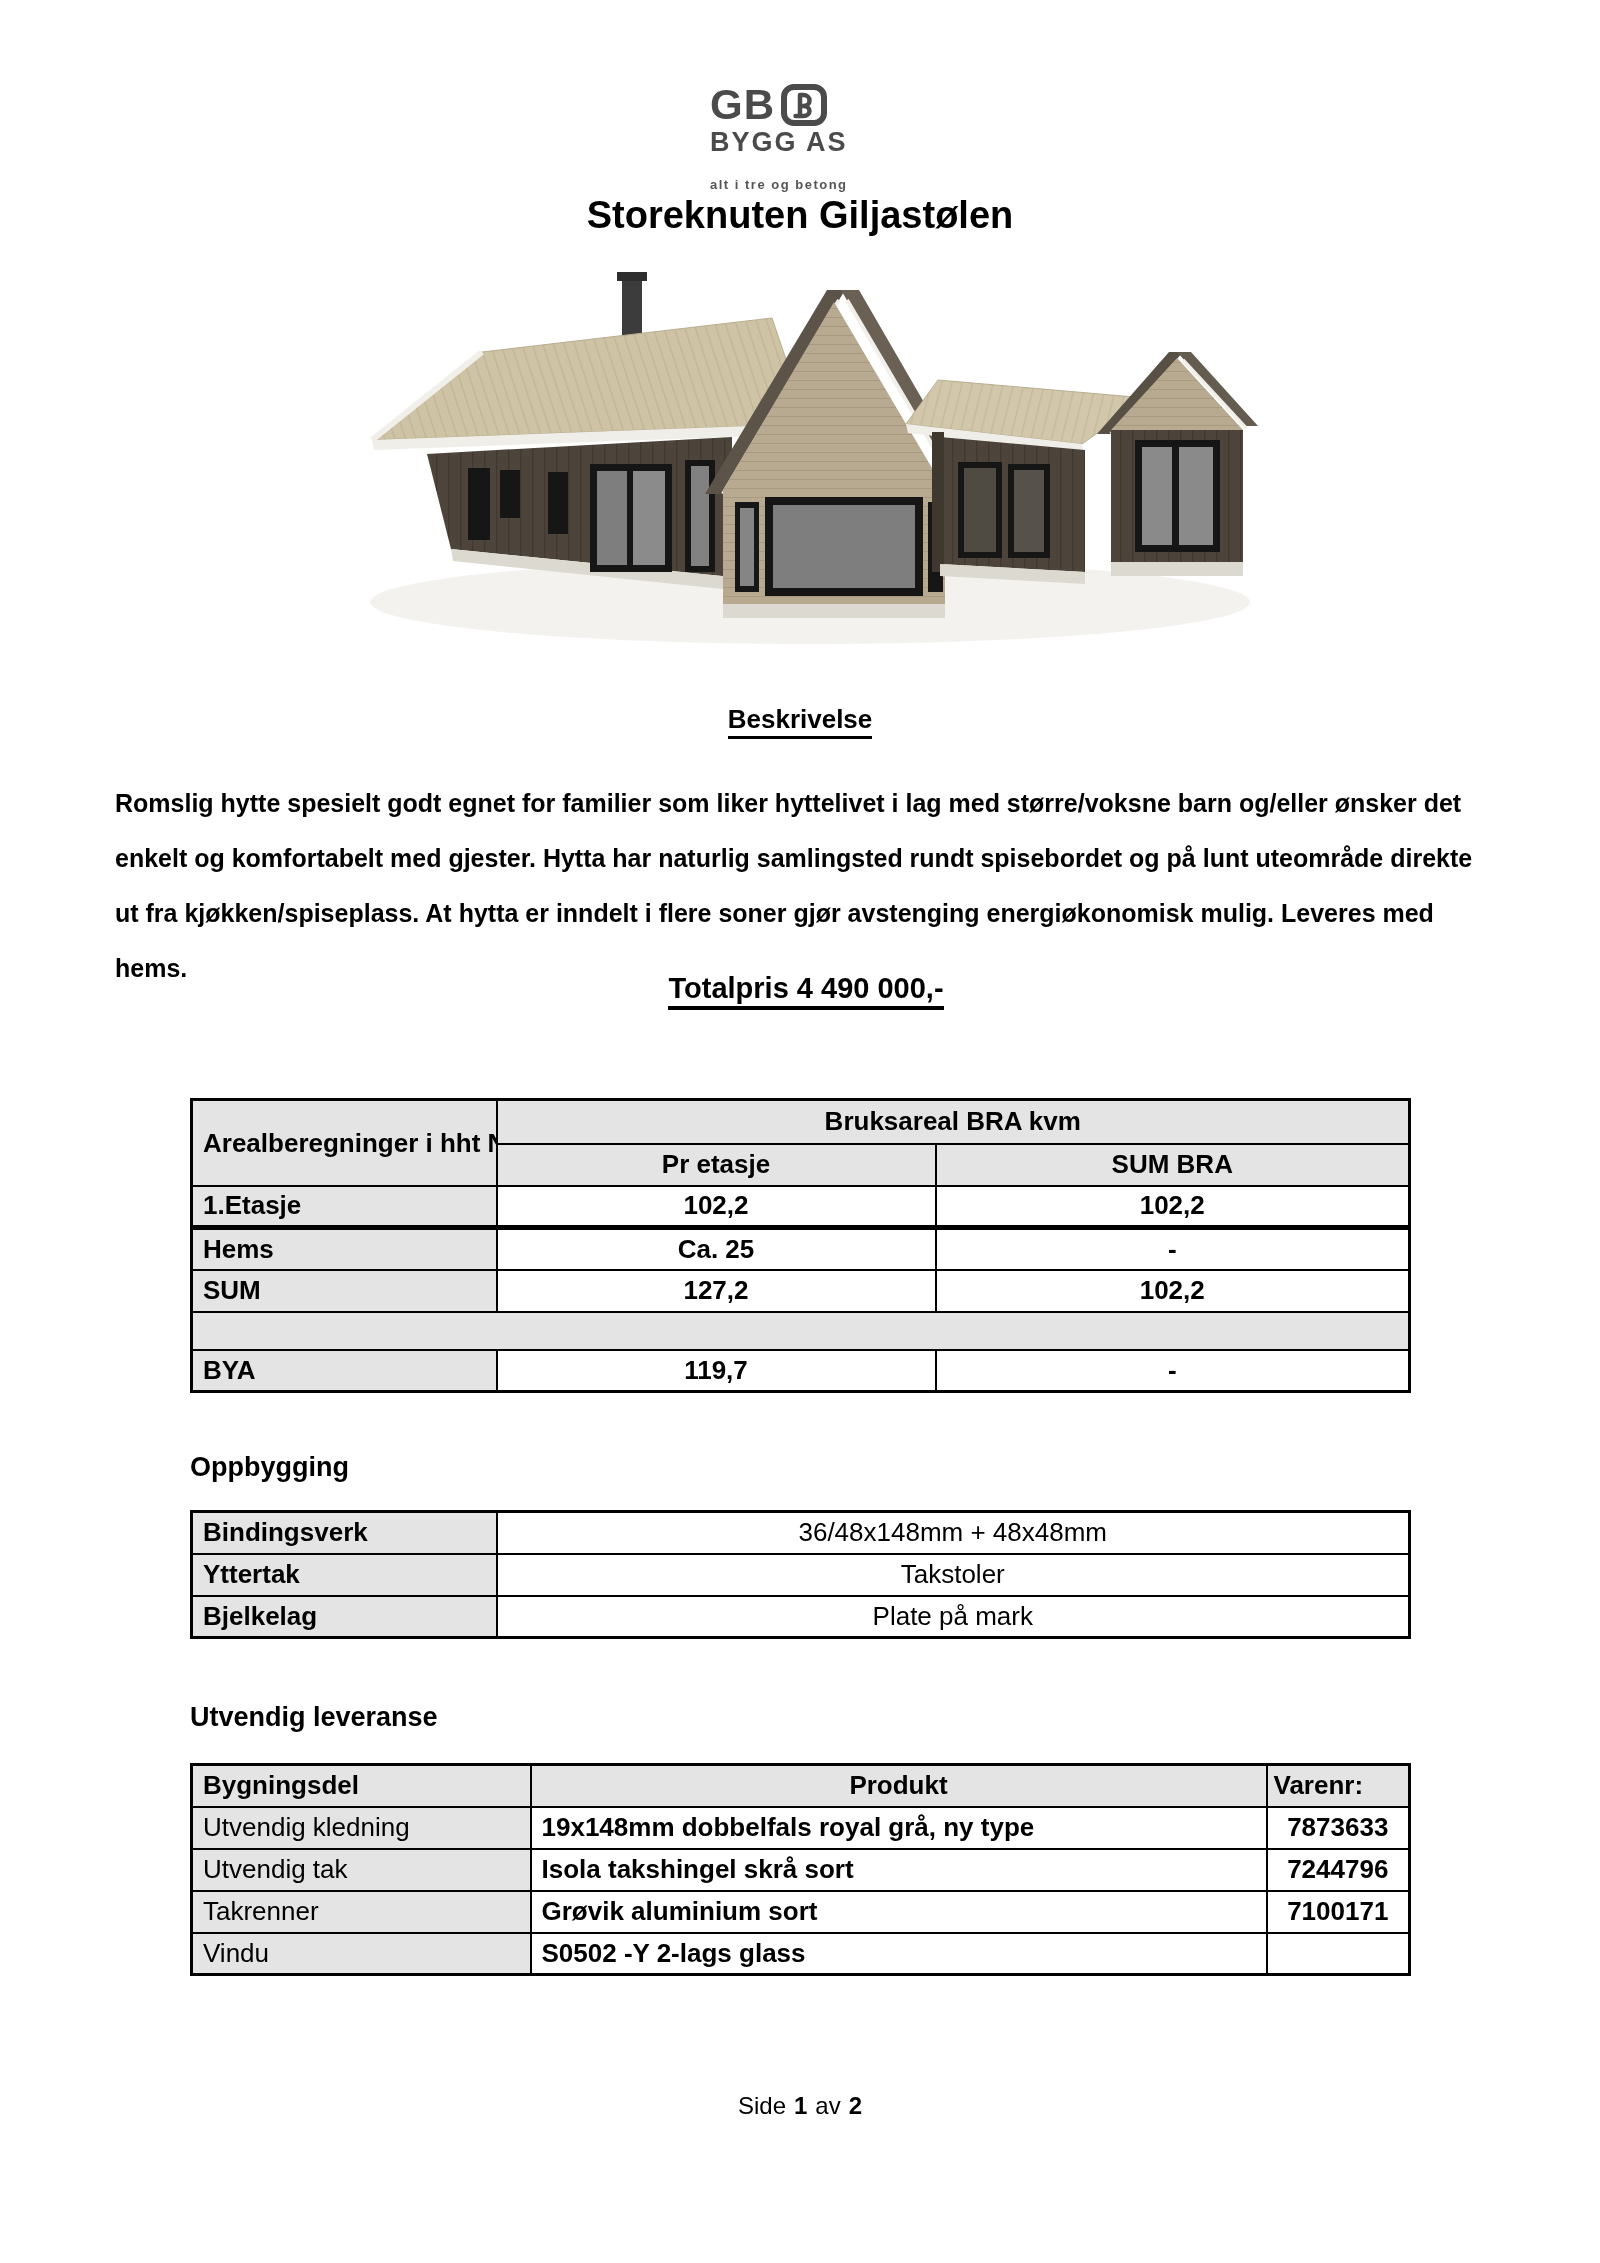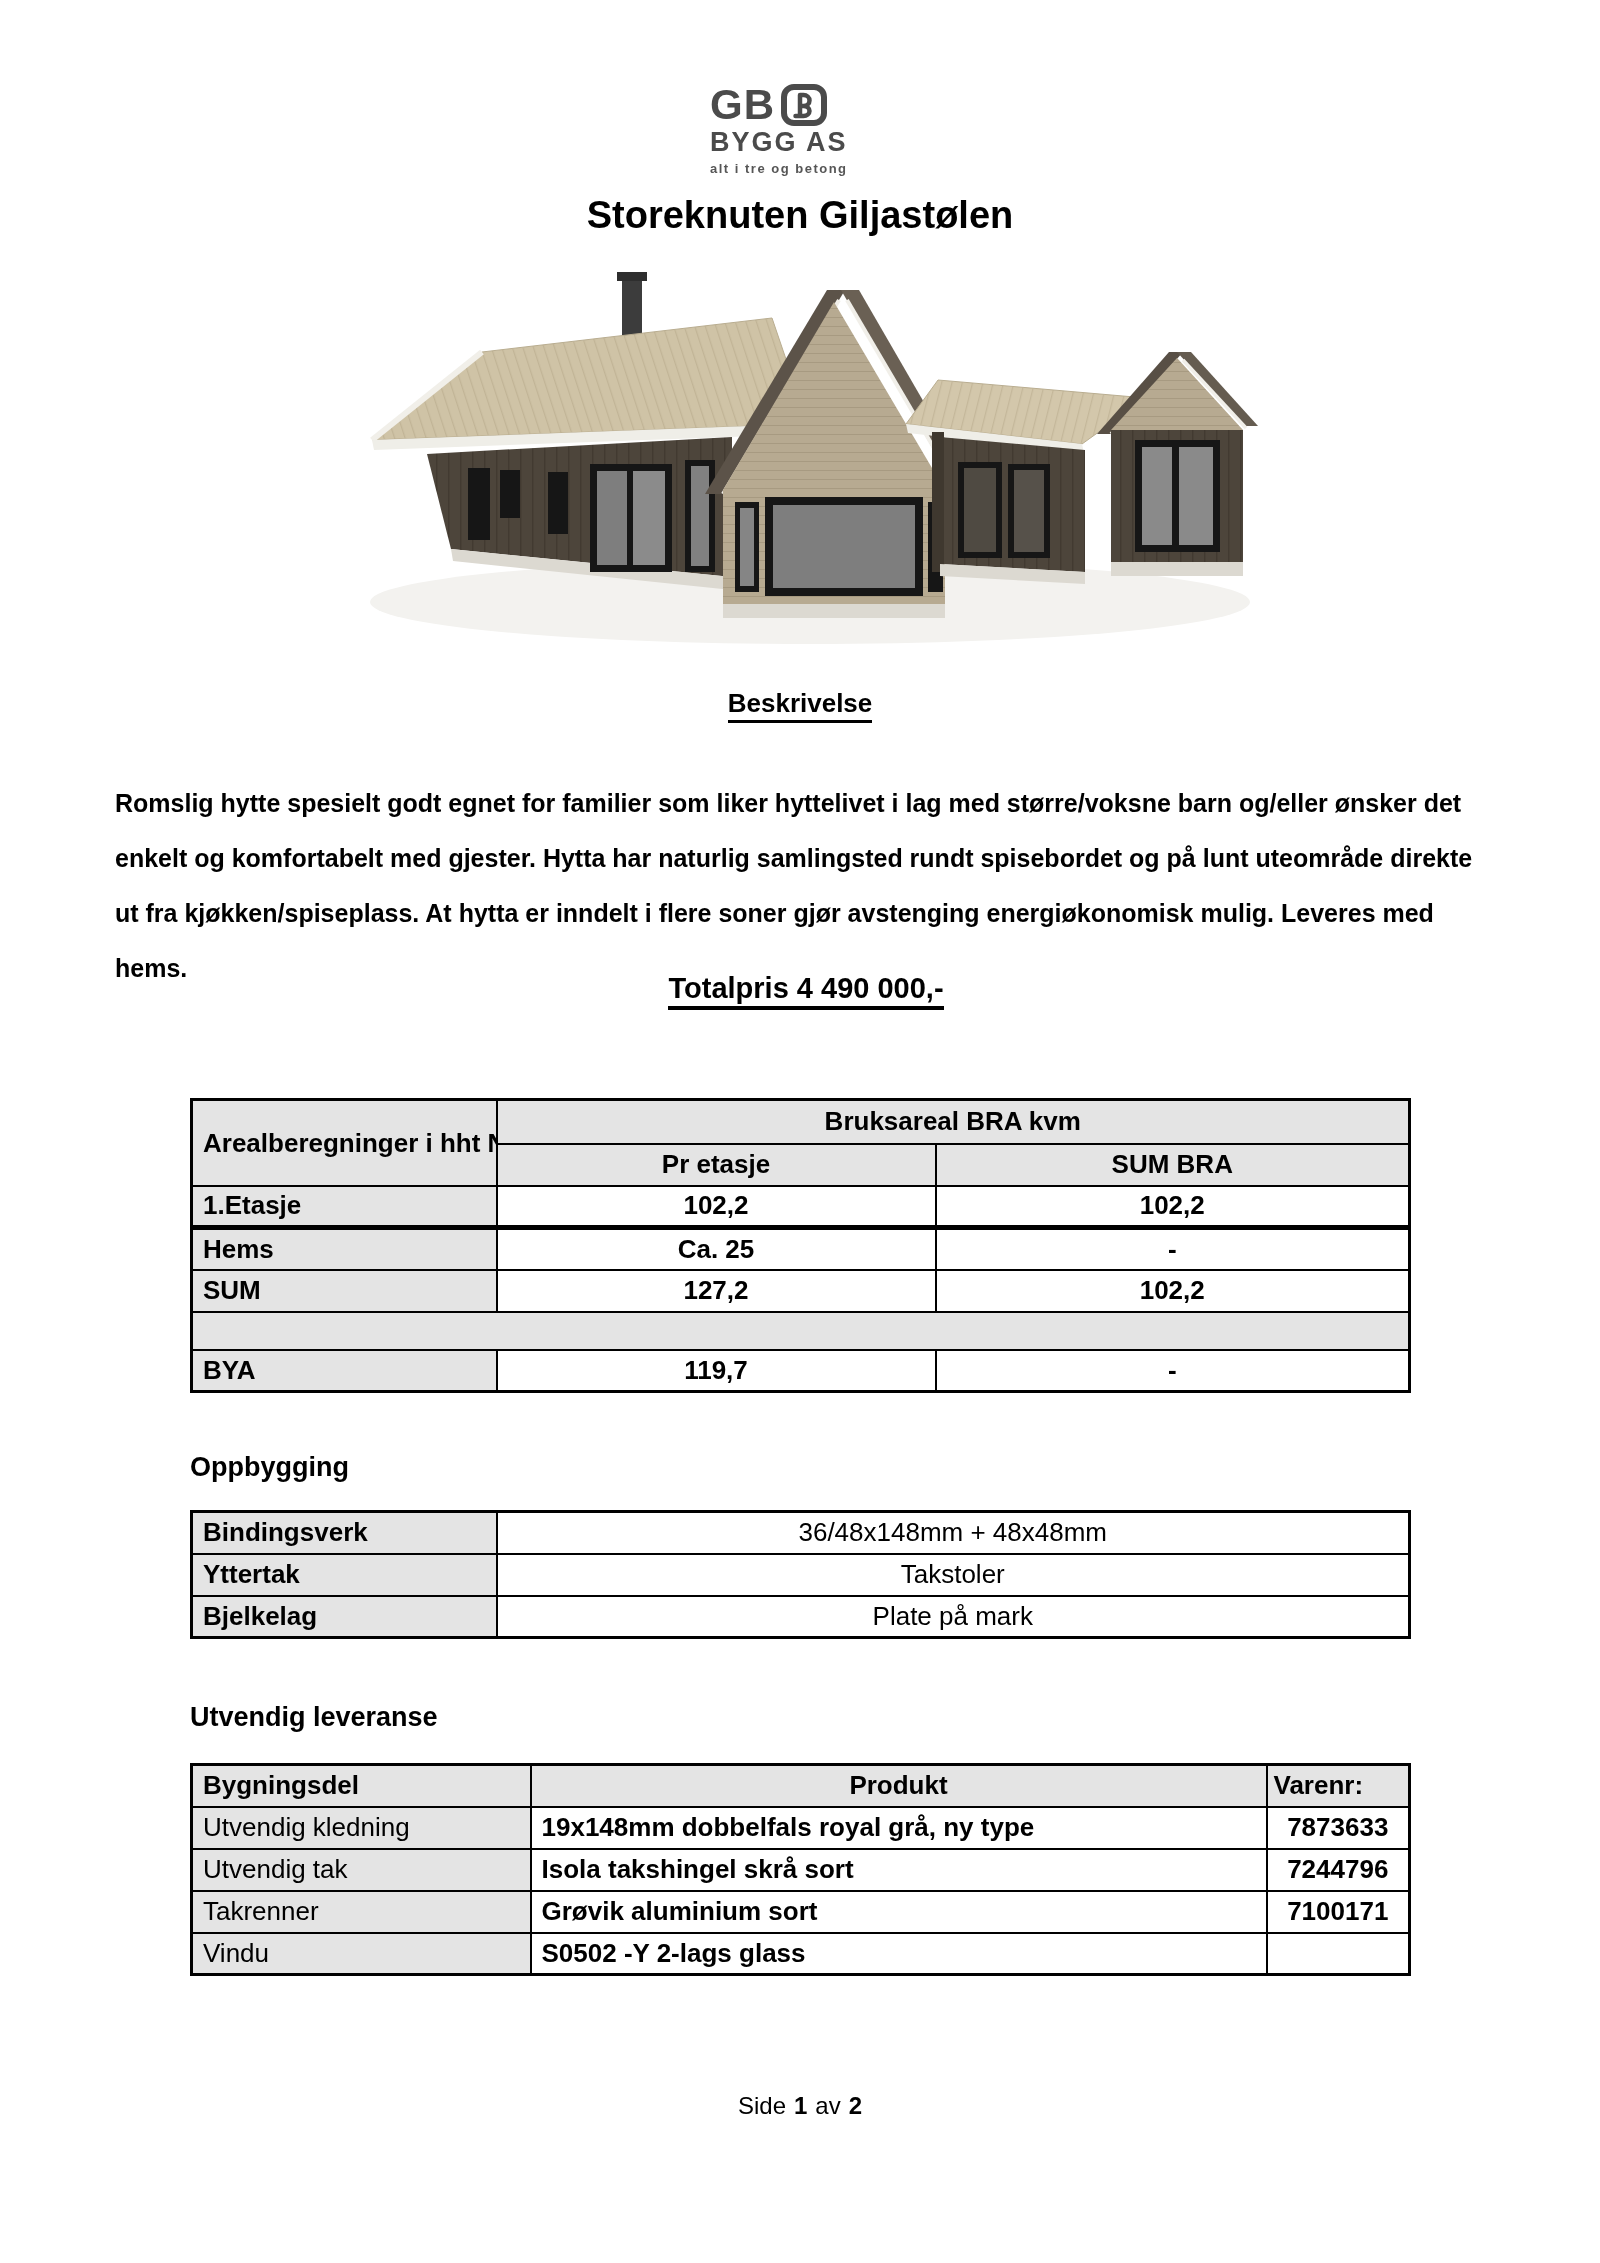--- a/index.html
+++ b/index.html
@@ -10,28 +10,28 @@
     font-family:"Liberation Sans", sans-serif;
     overflow:hidden;
   }
   
   .logo { position:absolute; top:84px; left:50%; transform:translateX(-50%);
           color:#4b4b4b; text-align:left; width:180px; }
   .logo-row1 { display:flex; align-items:center; gap:6px; }
   .logo-gb { font-size:42px; font-weight:700; letter-spacing:1px; line-height:1; }
   .logo-mono { width:46px; height:42px; }
   .logo-bygg { font-size:27px; font-weight:700; letter-spacing:2px; margin-top:1px; }
-  .logo-tag { font-size:13px; font-weight:700; letter-spacing:1.5px; margin-top:3px; color:#565656; }
+  .logo-tag { font-size:13px; font-weight:700; letter-spacing:1.5px; margin-top:19px; color:#565656; }
   
   .title { position:absolute; top:194px; left:0; width:100%; text-align:center;
            font-size:38px; font-weight:700; }
   
   .house { position:absolute; top:272px; left:340px; width:920px; height:400px; }
   
-  .besk-head { position:absolute; top:688px; left:0; width:100%; text-align:center; }
+  .besk-head { position:absolute; top:704px; left:0; width:100%; text-align:center; }
   .besk-head span { font-size:26px; font-weight:700; border-bottom:3px solid #000; padding-bottom:2px; }
   .besk-text { position:absolute; top:776px; left:115px; width:1370px;
                font-size:25px; font-weight:700; line-height:55px; }
   .totalpris { position:absolute; top:972px; left:0; width:100%; text-align:center; }
   .totalpris span { font-size:29px; font-weight:700; border-bottom:4px solid #000; padding-bottom:2px;margin-left:12px; }
   
   table.t { position:absolute; left:190px; width:1218px; border-collapse:collapse;
             table-layout:fixed; font-size:26px; border:3px solid #000; }
   table.t td { border:2px solid #000; height:42px; padding:0 10px;
                overflow:hidden; white-space:nowrap; vertical-align:middle; }

